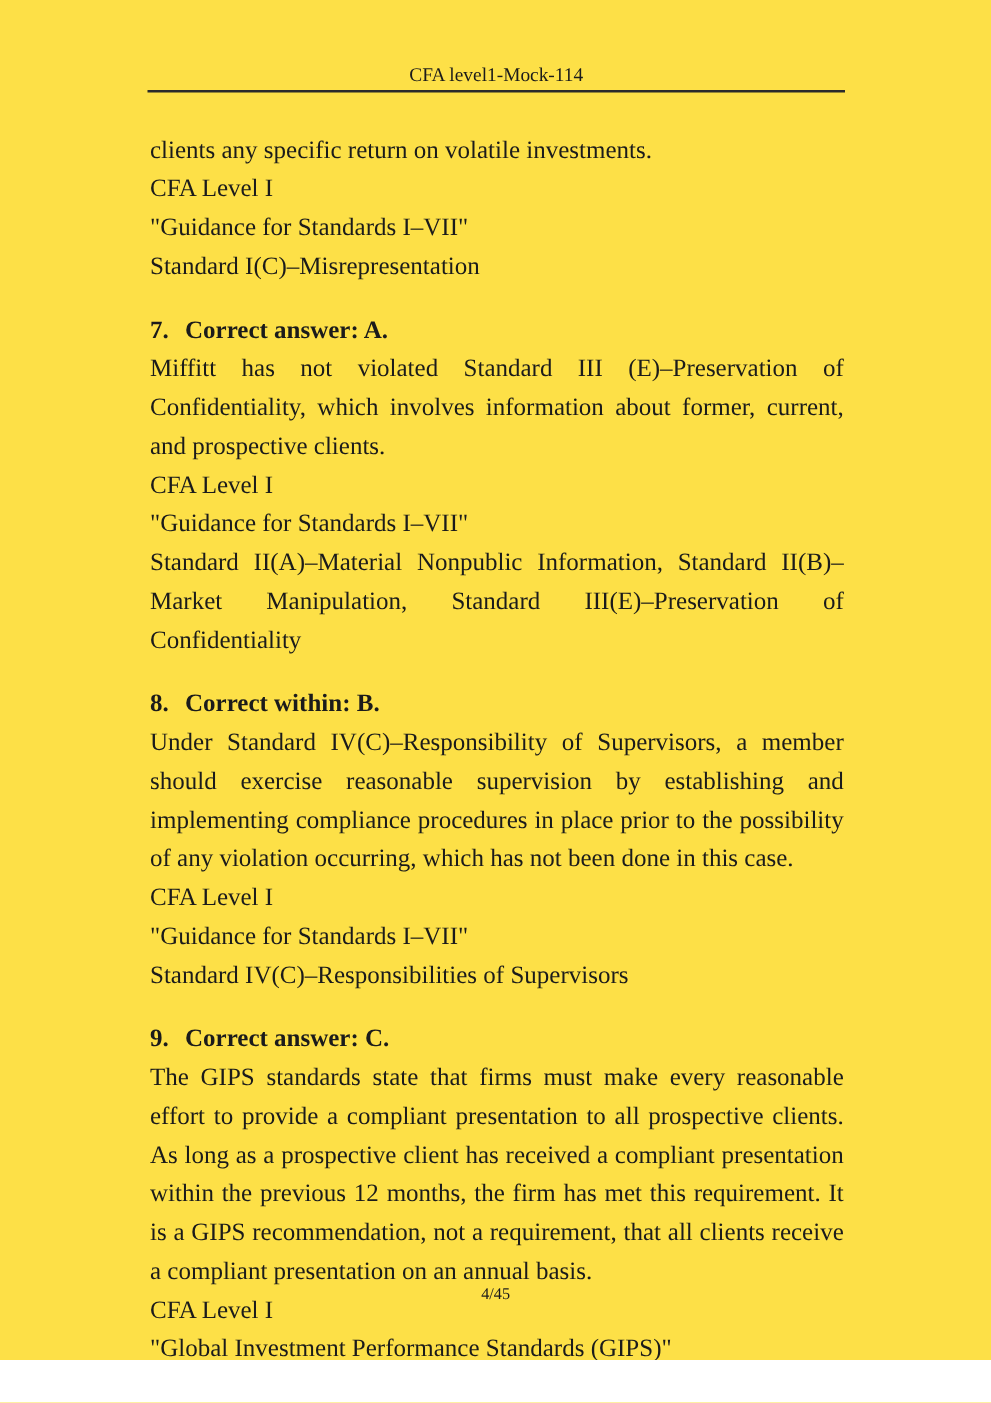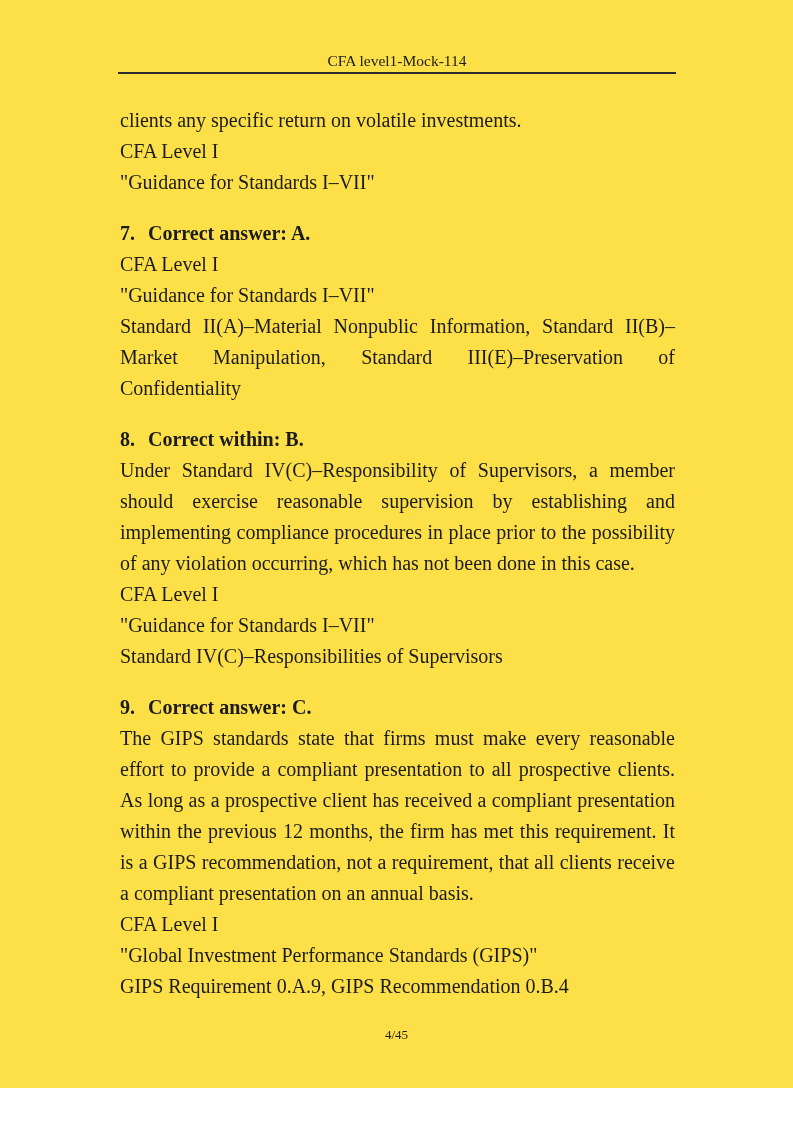--- a/index.html
+++ b/index.html
@@ -59,23 +59,25 @@
 
   <div class="header">
     <div class="header-title">CFA level1-Mock-114</div>
   </div>
 
   <div class="content">
 
     <p>clients any specific return on volatile investments.</p>
     <p>CFA Level I</p>
     <p>"Guidance for Standards I–VII"</p>
+    <p>Standard I(C)–Misrepresentation</p>
 
     <section class="answer-section">
       <p class="answer-heading"><span class="answer-number">7.</span><span>Correct answer: A.</span></p>
+      <p>Miffitt has not violated Standard III (E)–Preservation of Confidentiality, which involves information about former, current, and prospective clients.</p>
       <p>CFA Level I</p>
       <p>"Guidance for Standards I–VII"</p>
       <p>Standard II(A)–Material Nonpublic Information, Standard II(B)–Market Manipulation, Standard III(E)–Preservation of Confidentiality</p>
     </section>
 
     <section class="answer-section">
       <p class="answer-heading"><span class="answer-number">8.</span><span>Correct within: B.</span></p>
       <p>Under Standard IV(C)–Responsibility of Supervisors, a member should exercise reasonable supervision by establishing and implementing compliance procedures in place prior to the possibility of any violation occurring, which has not been done in this case.</p>
       <p>CFA Level I</p>
       <p>"Guidance for Standards I–VII"</p>

